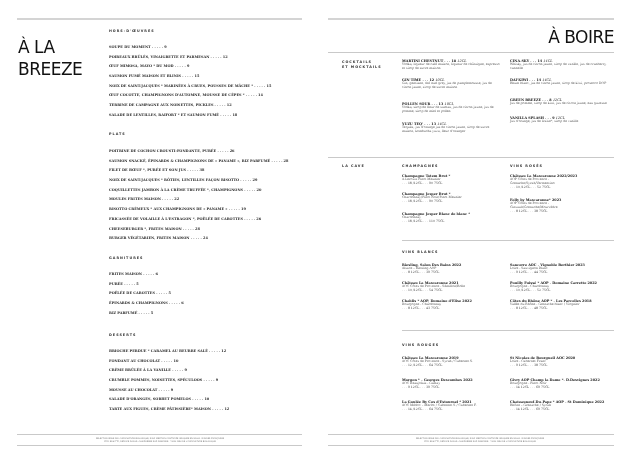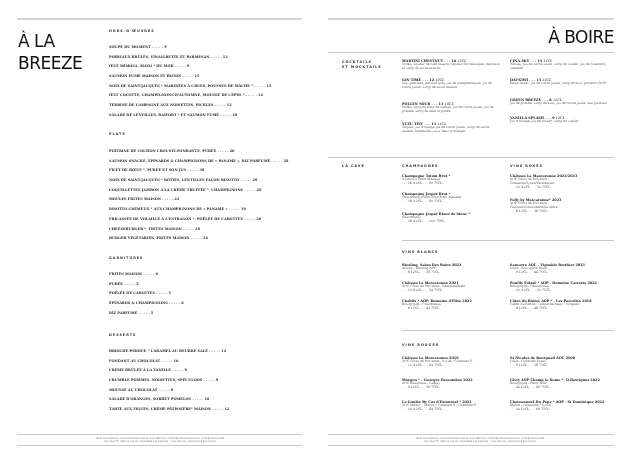--- a/index.html
+++ b/index.html
@@ -13,21 +13,21 @@
   .rule { position: absolute; height: 1px; background: #c9c9c9; }
   .rule.thick { height: 2px; background: #d4d4d4; }
 
   .big-title {
     position: absolute;
     font-family: "DejaVu Sans", sans-serif;
     font-weight: normal;
     color: #111;
     letter-spacing: -0.5px;
   }
-  .page-left .big-title { left: 18px; top: 30px; font-size: 17px; line-height: 22px; }
+  .page-left .big-title { left: 18px; top: 36px; font-size: 17px; line-height: 22px; }
   .page-right .big-title { right: 14px; top: 26px; font-size: 17px; line-height: 22px; }
 
   .sec-label {
     position: absolute;
     font-family: "DejaVu Sans", sans-serif;
     font-size: 3.4px;
     letter-spacing: 1px;
     font-weight: bold;
     color: #333;
     text-transform: uppercase;

